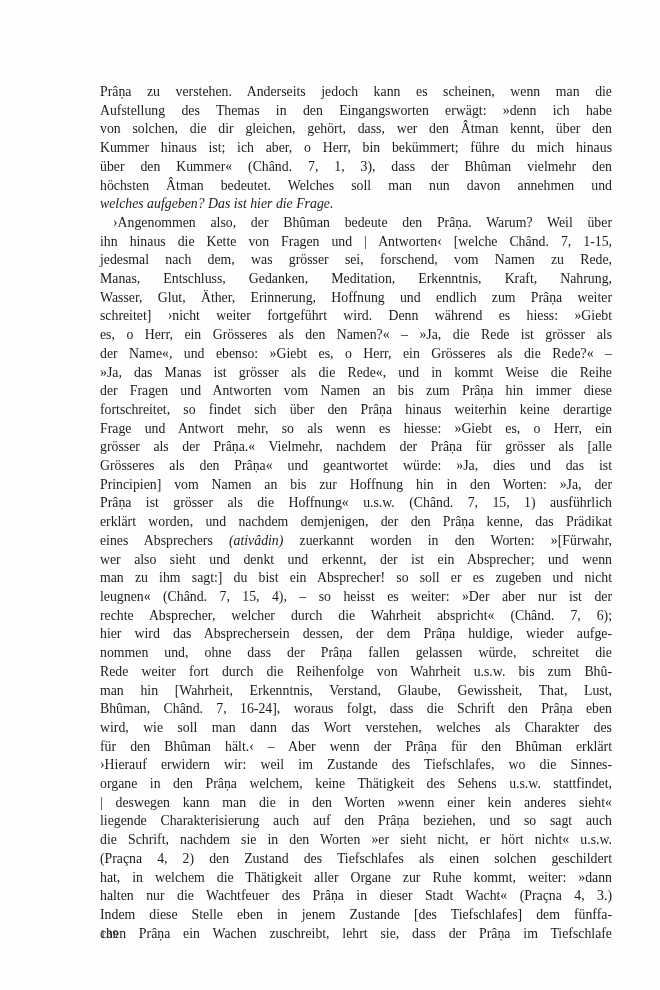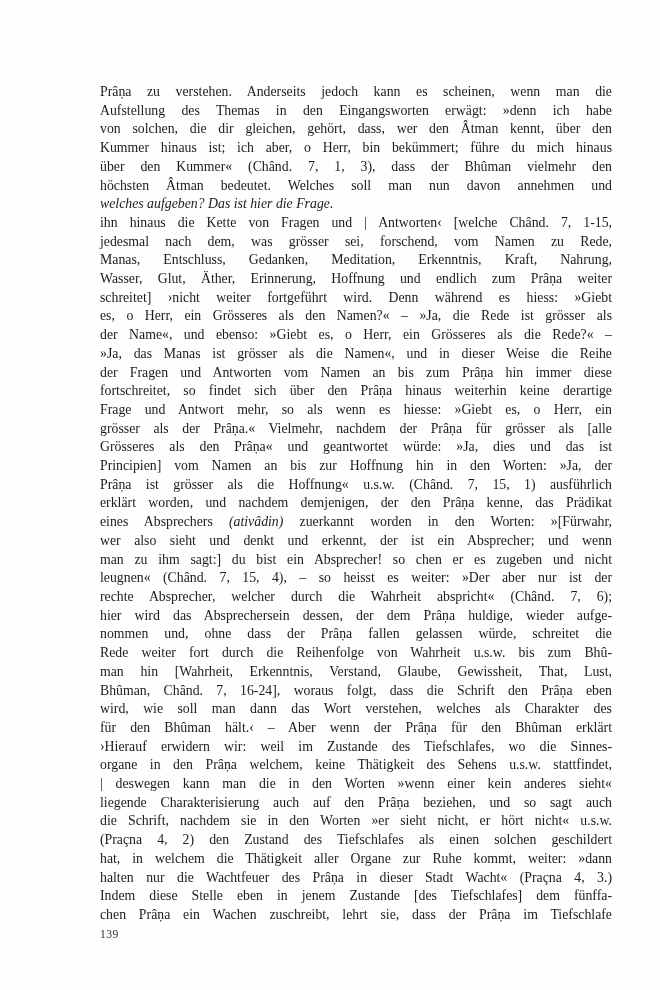--- a/index.html
+++ b/index.html
@@ -61,39 +61,40 @@
       <div class="para">
         <div class="line">Prâṇa zu verstehen. Anderseits jedoch kann es scheinen, wenn man die</div>
         <div class="line">Aufstellung des Themas in den Eingangsworten erwägt: »denn ich habe</div>
         <div class="line">von solchen, die dir gleichen, gehört, dass, wer den Âtman kennt, über den</div>
         <div class="line">Kummer hinaus ist; ich aber, o Herr, bin bekümmert; führe du mich hinaus</div>
         <div class="line">über den Kummer« (Chând. 7, 1, 3), dass der Bhûman vielmehr den</div>
         <div class="line">höchsten Âtman bedeutet. Welches soll man nun davon annehmen und</div>
         <div class="line last-left">welches aufgeben? Das ist hier die Frage.</div>
       </div>
       <div class="para">
+        <div class="line indent">›Angenommen also, der Bhûman bedeute den Prâṇa. Warum? Weil über</div>
         <div class="line">ihn hinaus die Kette von Fragen und | Antworten‹ [welche Chând. 7, 1-15,</div>
         <div class="line">jedesmal nach dem, was grösser sei, forschend, vom Namen zu Rede,</div>
         <div class="line">Manas, Entschluss, Gedanken, Meditation, Erkenntnis, Kraft, Nahrung,</div>
         <div class="line">Wasser, Glut, Äther, Erinnerung, Hoffnung und endlich zum Prâṇa weiter</div>
         <div class="line">schreitet] ›nicht weiter fortgeführt wird. Denn während es hiess: »Giebt</div>
         <div class="line">es, o Herr, ein Grösseres als den Namen?« – »Ja, die Rede ist grösser als</div>
         <div class="line">der Name«, und ebenso: »Giebt es, o Herr, ein Grösseres als die Rede?« –</div>
-        <div class="line">»Ja, das Manas ist grösser als die Namen«, und in dieser Weise die Reihe</div>
+        <div class="line">»Ja, das Manas ist grösser als die Rede«, und in kommt Weise die Reihe</div>
         <div class="line">der Fragen und Antworten vom Namen an bis zum Prâṇa hin immer diese</div>
         <div class="line">fortschreitet, so findet sich über den Prâṇa hinaus weiterhin keine derartige</div>
         <div class="line">Frage und Antwort mehr, so als wenn es hiesse: »Giebt es, o Herr, ein</div>
         <div class="line">grösser als der Prâṇa.« Vielmehr, nachdem der Prâṇa für grösser als [alle</div>
         <div class="line">Grösseres als den Prâṇa« und geantwortet würde: »Ja, dies und das ist</div>
         <div class="line">Principien] vom Namen an bis zur Hoffnung hin in den Worten: »Ja, der</div>
         <div class="line">Prâṇa ist grösser als die Hoffnung« u.s.w. (Chând. 7, 15, 1) ausführlich</div>
         <div class="line">erklärt worden, und nachdem demjenigen, der den Prâṇa kenne, das Prädikat</div>
         <div class="line">eines Absprechers <i>(ativâdin)</i> zuerkannt worden in den Worten: »[Fürwahr,</div>
         <div class="line">wer also sieht und denkt und erkennt, der ist ein Absprecher; und wenn</div>
-        <div class="line">man zu ihm sagt:] du bist ein Absprecher! so chen er es zugeben und nicht</div>
+        <div class="line">man zu ihm sagt:] du bist ein Absprecher! so soll er es zugeben und nicht</div>
         <div class="line">leugnen« (Chând. 7, 15, 4), – so heisst es weiter: »Der aber nur ist der</div>
         <div class="line">rechte Absprecher, welcher durch die Wahrheit abspricht« (Chând. 7, 6);</div>
         <div class="line">hier wird das Absprechersein dessen, der dem Prâṇa huldige, wieder aufge-</div>
         <div class="line">nommen und, ohne dass der Prâṇa fallen gelassen würde, schreitet die</div>
         <div class="line">Rede weiter fort durch die Reihenfolge von Wahrheit u.s.w. bis zum Bhû-</div>
         <div class="line">man hin [Wahrheit, Erkenntnis, Verstand, Glaube, Gewissheit, That, Lust,</div>
         <div class="line">Bhûman, Chând. 7, 16-24], woraus folgt, dass die Schrift den Prâṇa eben</div>
         <div class="line">wird, wie soll man dann das Wort verstehen, welches als Charakter des</div>
         <div class="line">für den Bhûman hält.‹ – Aber wenn der Prâṇa für den Bhûman erklärt</div>
         <div class="line">›Hierauf erwidern wir: weil im Zustande des Tiefschlafes, wo die Sinnes-</div>

